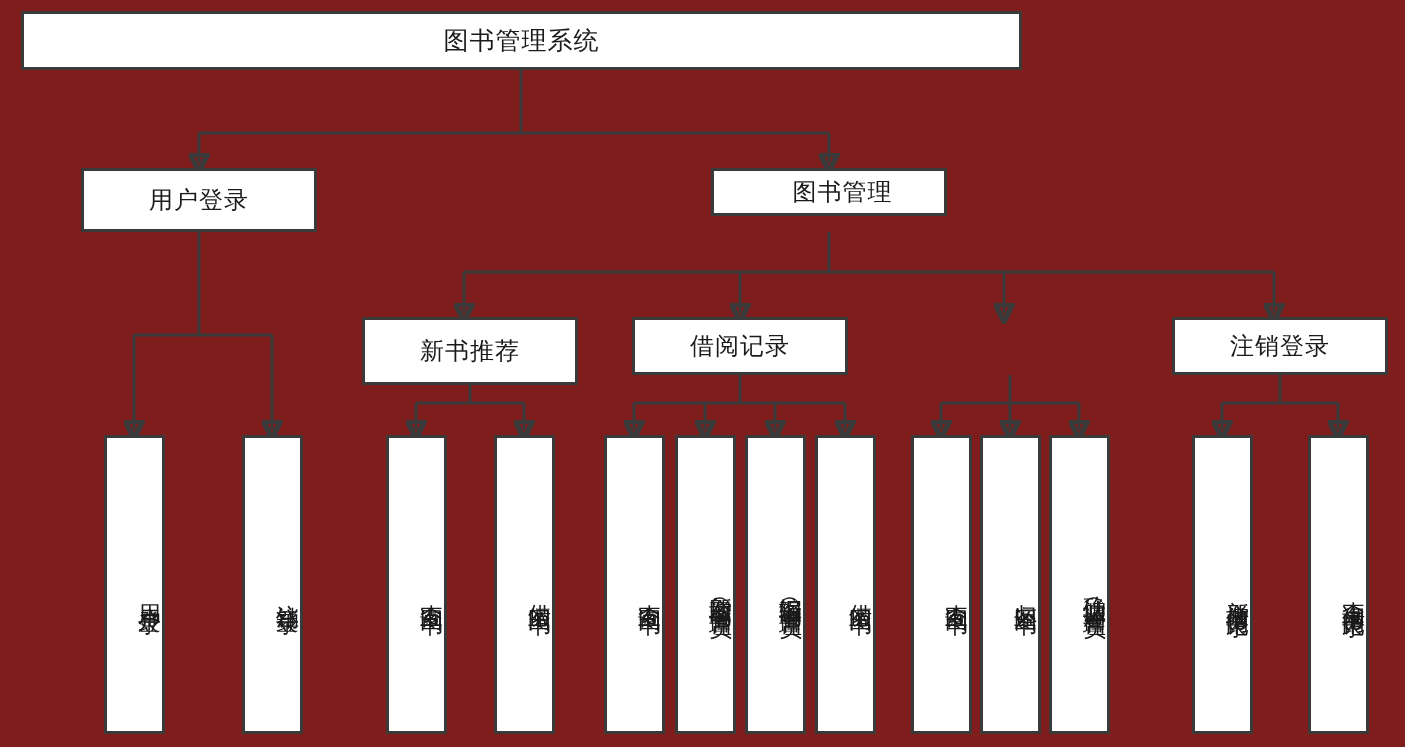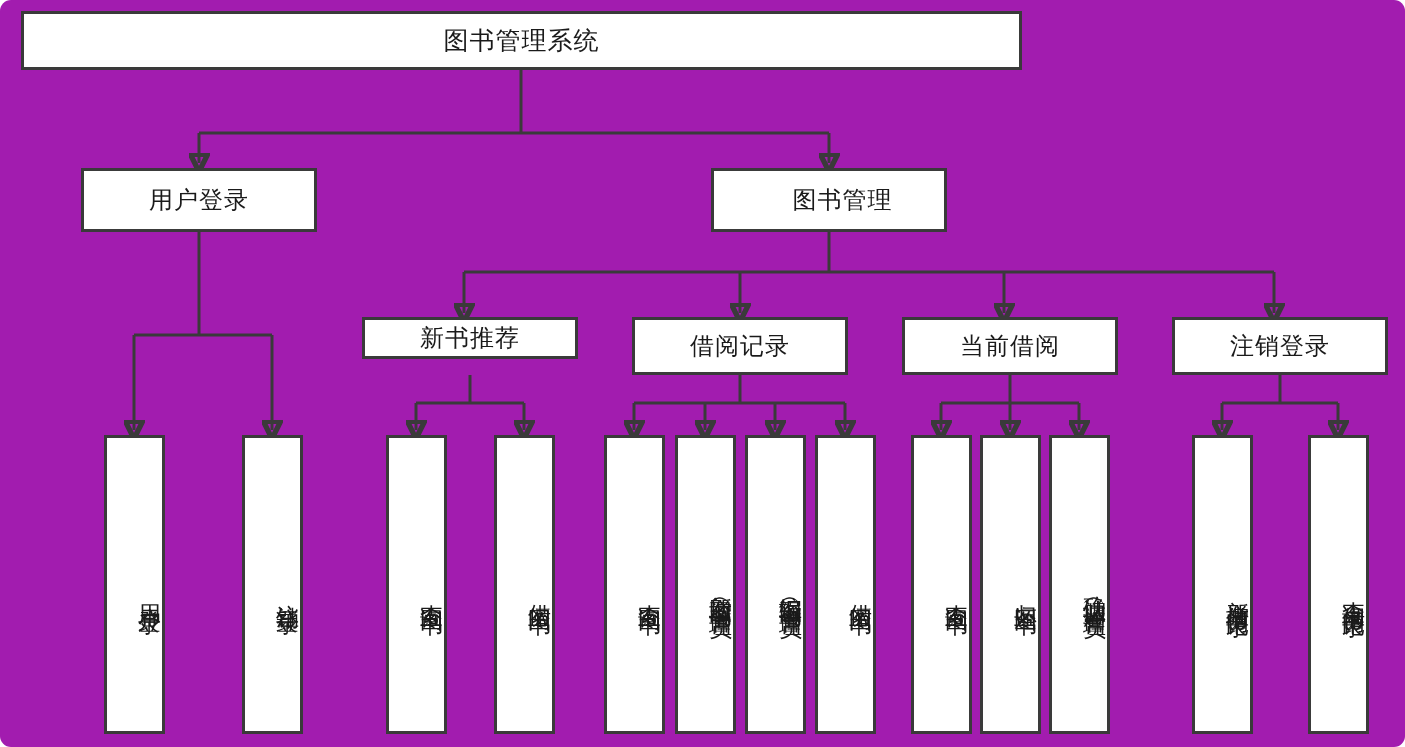--- a/index.html
+++ b/index.html
@@ -7,23 +7,22 @@
     padding: 0;
     background: #ffffff;
   }
   body {
     font-family: "Liberation Sans", "DejaVu Sans", sans-serif;
   }
   #canvas {
     position: relative;
     width: 1405px;
     height: 747px;
-    background: #a21caf;
+    background: #7f1d1d;
     overflow: hidden;
-    border-radius: 11px;
   }
   .node {
     position: absolute;
     box-sizing: border-box;
     border: 3px solid #3a3a3a;
     background: #ffffff;
     display: flex;
     align-items: center;
     justify-content: center;
     color: #1a1a1a;
@@ -122,25 +121,24 @@
 
     <line x1="1280" y1="375" x2="1280" y2="403"></line>
     <line x1="1222" y1="403" x2="1338" y2="403"></line>
     <line x1="1222" y1="403" x2="1222" y2="430" marker-end="url(#arrow)"></line>
     <line x1="1338" y1="403" x2="1338" y2="430" marker-end="url(#arrow)"></line>
   </svg>
 
   <div class="node horiz root" style="left:21px; top:11px; width:1001px; height:59px;">图书管理系统</div>
 
   <div class="node horiz" style="left:81px; top:168px; width:236px; height:64px;">用户登录</div>
-  <div class="node horiz" style="left:711px; top:168px; width:236px; height:64px;padding-left:27px;">图书管理</div>
+  <div class="node horiz" style="left:711px; top:168px; width:236px; height:48px;padding-left:27px;">图书管理</div>
 
-  <div class="node horiz" style="left:362px; top:317px; width:216px; height:42px;">新书推荐</div>
+  <div class="node horiz" style="left:362px; top:317px; width:216px; height:68px;">新书推荐</div>
   <div class="node horiz" style="left:632px; top:317px; width:216px; height:58px;">借阅记录</div>
-  <div class="node horiz" style="left:902px; top:317px; width:216px; height:58px;">当前借阅</div>
   <div class="node horiz" style="left:1172px; top:317px; width:216px; height:58px;">注销登录</div>
 
   <div class="node vert" style="left:104px; top:435px; width:61px; height:299px;">用户登录</div>
   <div class="node vert" style="left:242px; top:435px; width:61px; height:299px;">注销登录</div>
 
   <div class="node vert" style="left:386px; top:435px; width:61px; height:299px;">查询图书</div>
   <div class="node vert" style="left:494px; top:435px; width:61px; height:299px;">借阅图书</div>
 
   <div class="node vert" style="left:604px; top:435px; width:61px; height:299px;">查询图书</div>
   <div class="node vert" style="left:675px; top:435px; width:61px; height:299px;">新增图书（管理员）</div>

